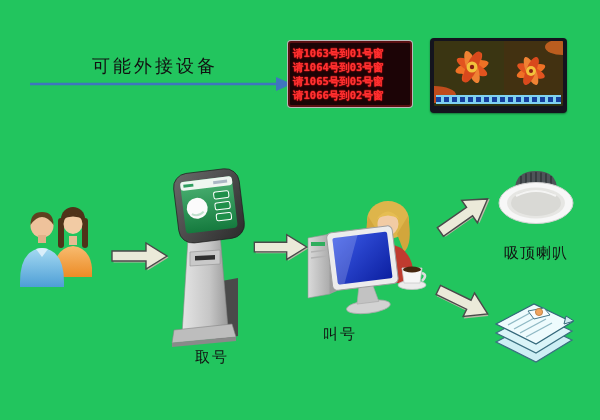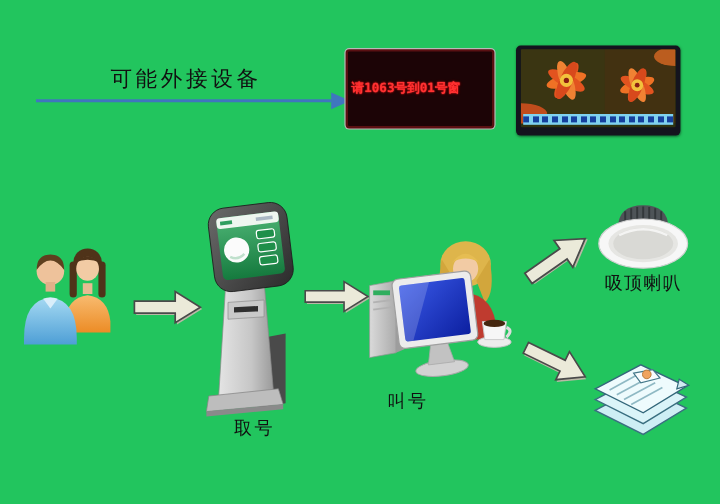--- a/index.html
+++ b/index.html
@@ -20,38 +20,41 @@
        padding:3px 4px 7px 4px;box-sizing:border-box;box-shadow:0 1px 2px rgba(0,0,0,.4);}
   #lcd-screen{position:relative;width:100%;height:100%;overflow:hidden;border-radius:1px;background:#2e3310;}
   #lcd-ticker{position:absolute;left:2px;right:2px;bottom:2px;height:9px;background:#7fd2f0;
       background-image:repeating-linear-gradient(90deg,#16409e 0 5px,rgba(0,0,0,0) 5px 8px);
       background-size:auto 5px;background-repeat:repeat-x;background-position:0 2px;}
   
   .node-label{font-size:15px;letter-spacing:2px;text-align:center;}
   #lbl-customer{left:18px;top:288px;width:78px;}
   #lbl-kiosk{left:172px;top:348px;width:80px;font-family:Liberation Serif, serif;}
   #lbl-operator{left:300px;top:325px;width:80px;}
-  #lbl-speaker{left:498px;top:227px;width:76px;letter-spacing:1px;}
+  #lbl-speaker{left:498px;top:244px;width:76px;letter-spacing:1px;}
   #lbl-sms{left:496px;top:363px;width:82px;letter-spacing:1px;}
   svg{display:block;}
 </style>
 </head>
 <body>
 
 <div id="canvas">
 
   <div class="abs" id="ext-label">可能外接设备</div>
 
   <svg class="abs" style="left:28px;top:74px;" width="266" height="20" viewBox="0 0 266 20">
     <line x1="2" y1="10" x2="248" y2="10" stroke="#3f76bf" stroke-width="2.6"></line>
     <polygon points="248,3 264,10 248,17" fill="#3f76bf"></polygon>
   </svg>
 
   <div class="abs" id="led">
     <div class="led-line">请1063号到01号窗</div>
+    <div class="led-line">请1064号到03号窗</div>
+    <div class="led-line">请1065号到05号窗</div>
+    <div class="led-line">请1066号到02号窗</div>
   </div>
 
   <div class="abs" id="lcd">
     <div id="lcd-screen">
       <svg width="129" height="62" viewBox="0 0 129 62">
         <rect x="0" y="0" width="129" height="62" fill="#3a3512"></rect>
         <rect x="70" y="0" width="59" height="62" fill="#4a2e10" opacity="0.5"></rect>
         <g transform="translate(38,26)">
           <ellipse rx="17" ry="5.5" fill="#e2531f" transform="rotate(-58)"></ellipse>
           <ellipse rx="17" ry="5.5" fill="#ef7125" transform="rotate(-15)"></ellipse>

